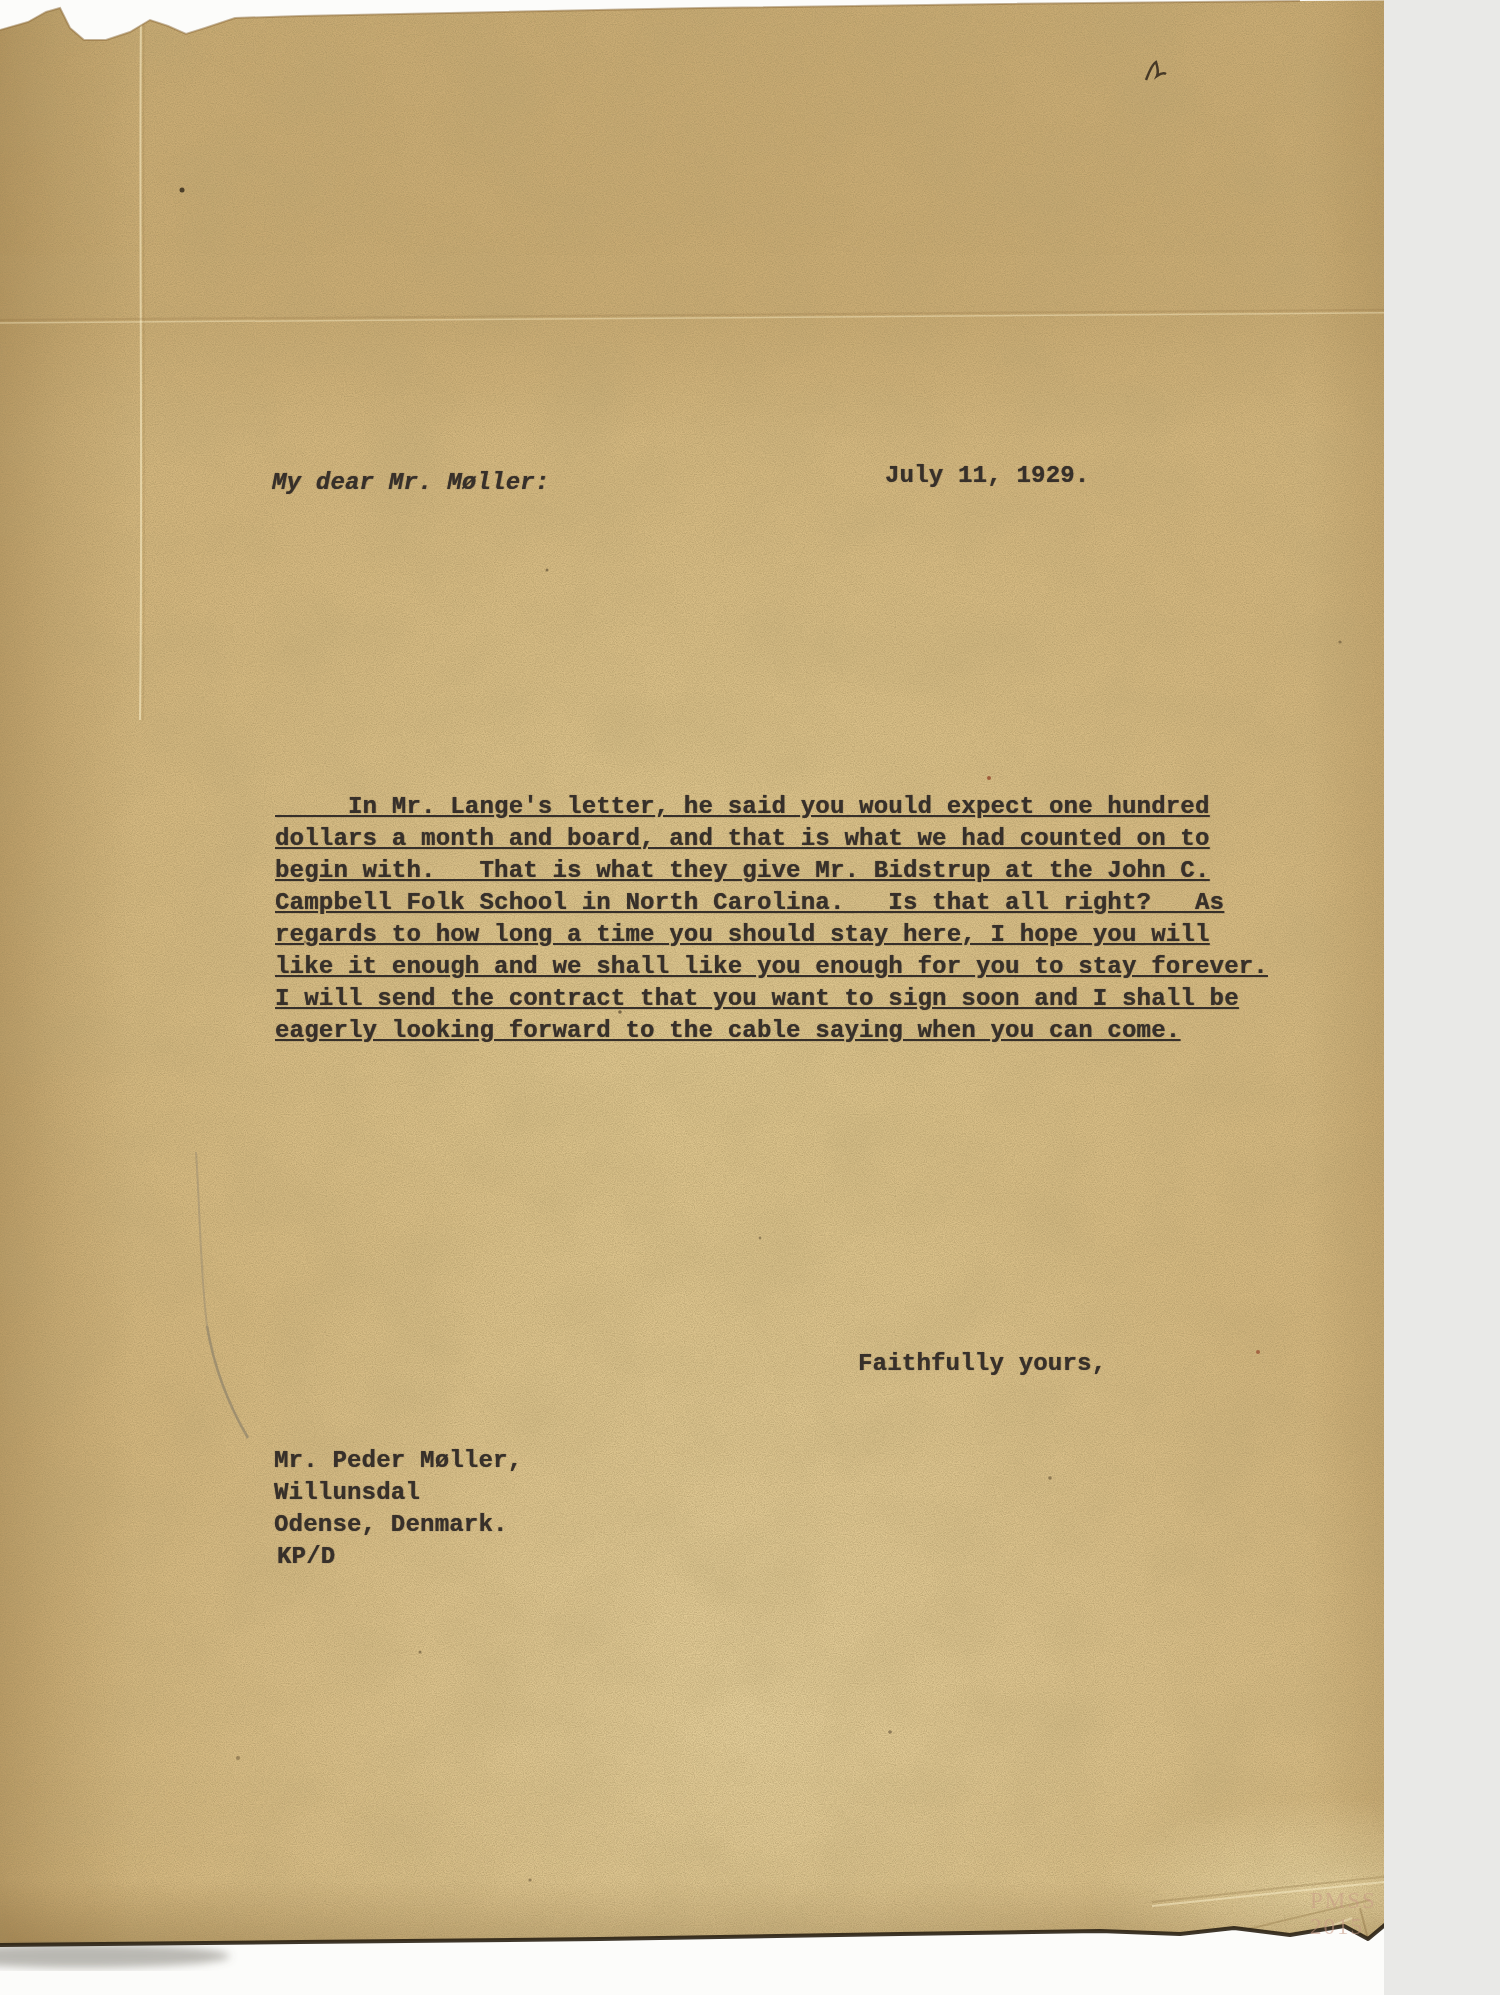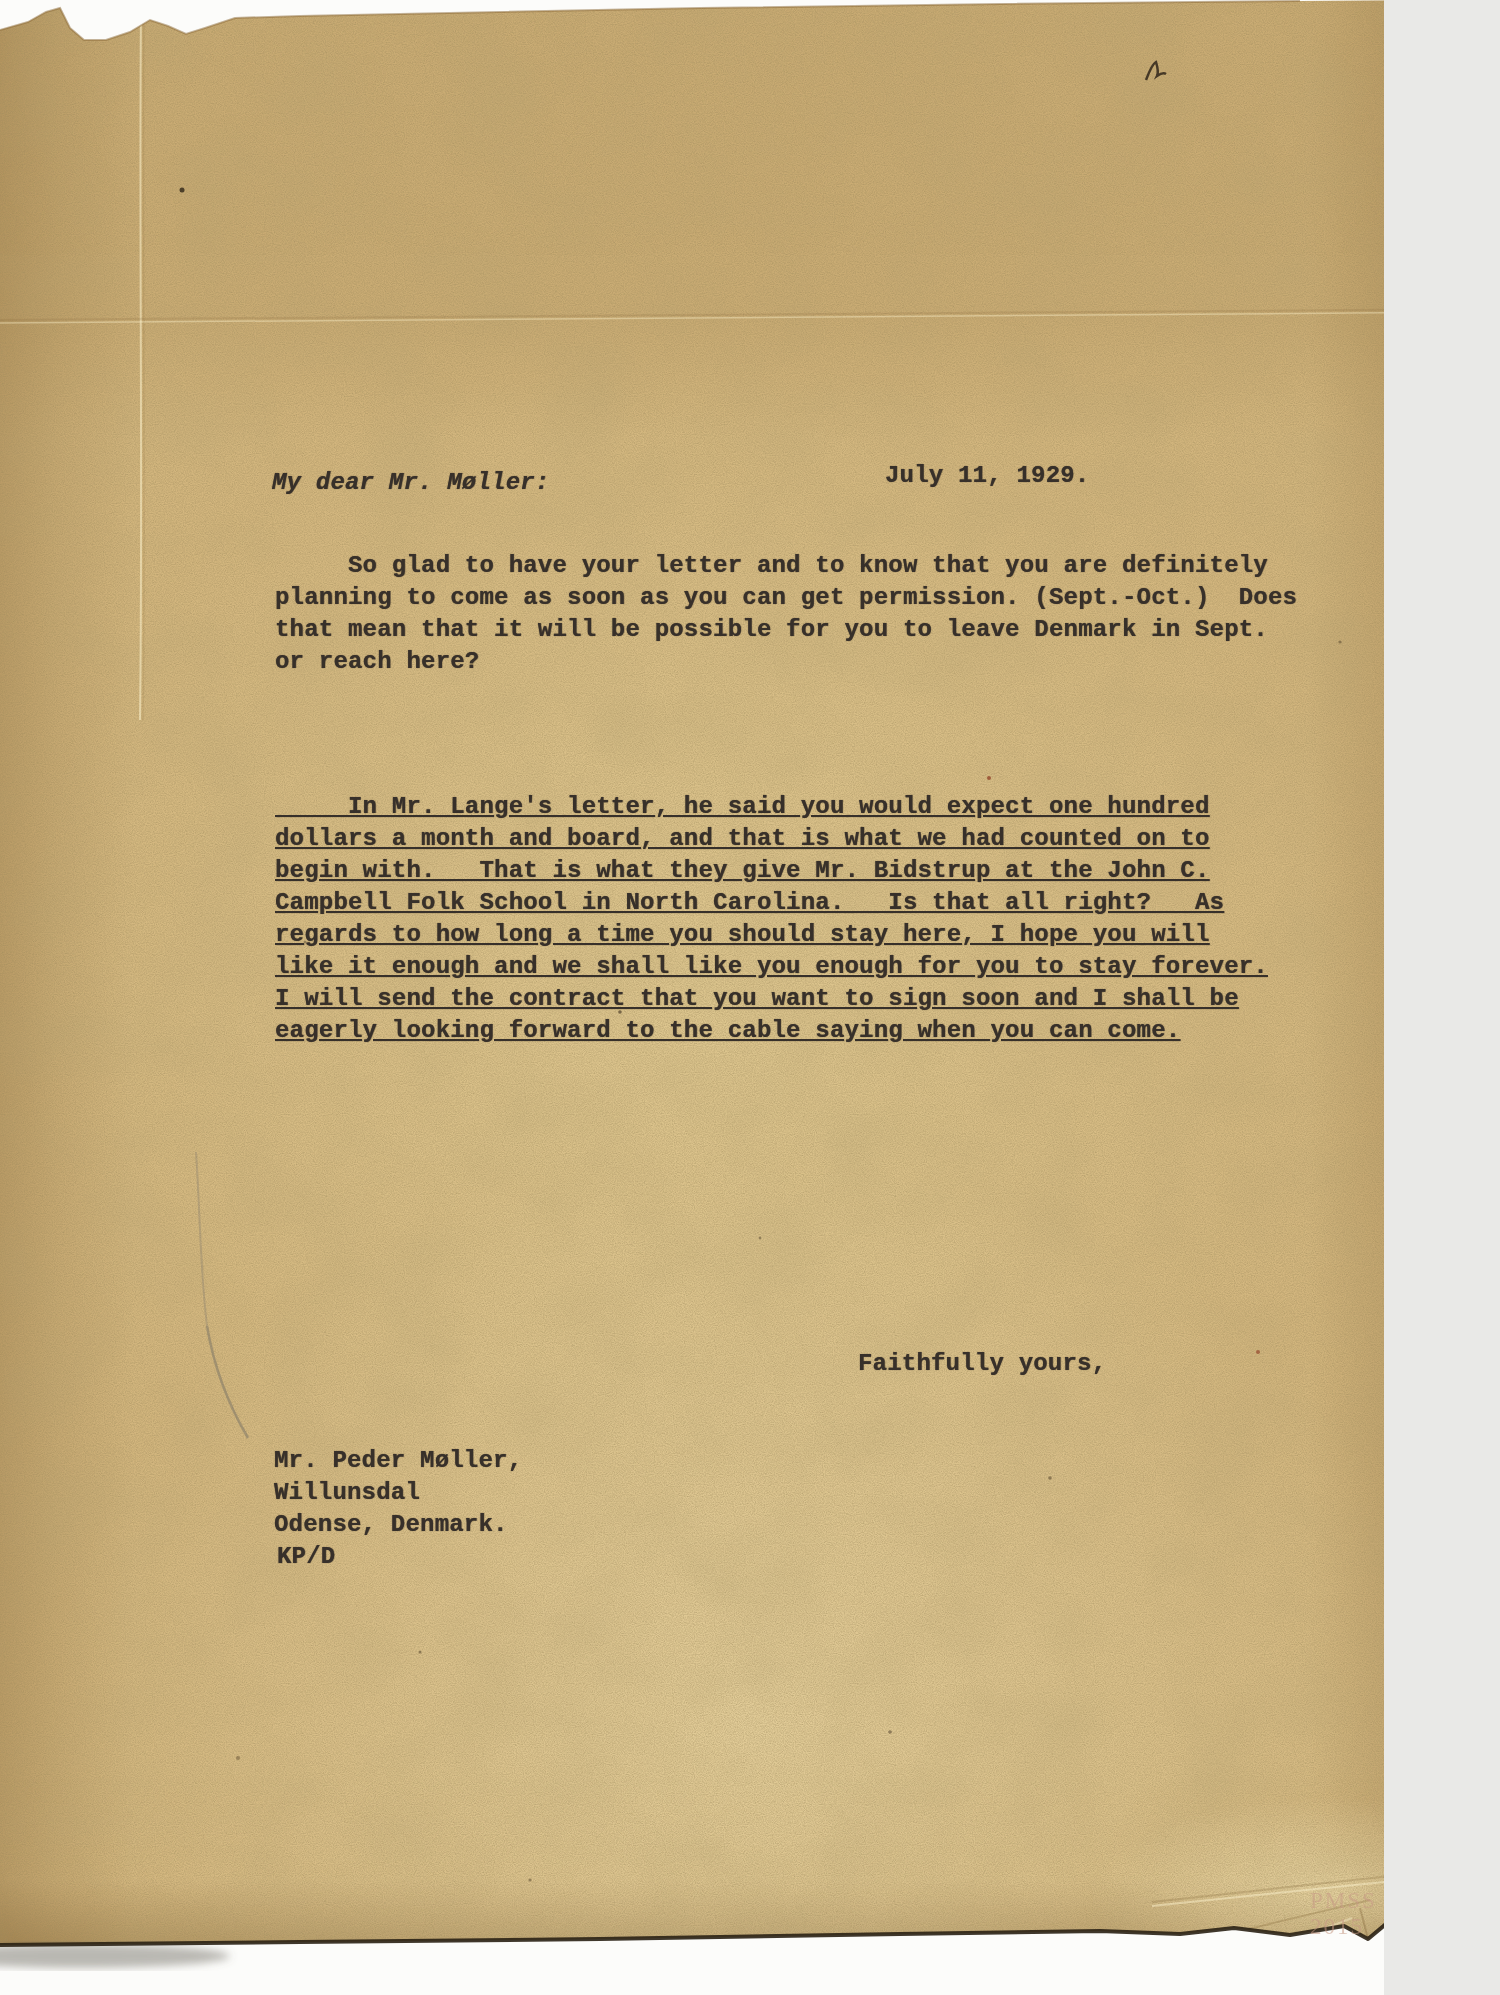--- a/index.html
+++ b/index.html
@@ -133,24 +133,20 @@
       </g>
     </g>
 
     <path d="M0 30 L28 22 L46 12 L60 8 L70 28 L84 40 L106 40 L130 32 L150 20 L168 26 L186 34 L205 28 L235 18 L300 16 L500 12 L700 8 L1000 4 L1300 1" stroke="rgba(140,105,55,.5)" stroke-width="2" fill="none"></path>
 
     <path d="M0 1945 L300 1942 L600 1939 L900 1934 L1100 1931 L1180 1934 L1234 1928 L1290 1935 L1344 1926 L1368 1939 L1386 1924 L1420 1931 L1462 1924 L1500 1927" stroke="#2a2114" stroke-width="4" fill="none" stroke-linejoin="round" opacity=".9"></path>
   </svg>
 
   <div class="typed date-line">July 11, 1929.</div>
   <div class="typed salutation">My dear Mr. Møller:</div>
-  <div class="typed para-1">     So glad to have your letter and to know that you are definitely
-planning to come as soon as you can get permission. (Sept.-Oct.)  Does
-that mean that it will be possible for you to leave Denmark in Sept.
-or reach here?</div>
   <div class="typed para-3">     In Mr. Lange's letter, he said you would expect one hundred
 dollars a month and board, and that is what we had counted on to
 begin with.   That is what they give Mr. Bidstrup at the John C.
 Campbell Folk School in North Carolina.   Is that all right?   As
 regards to how long a time you should stay here, I hope you will
 like it enough and we shall like you enough for you to stay forever.
 I will send the contract that you want to sign soon and I shall be
 eagerly looking forward to the cable saying when you can come.</div>
   <div class="typed closing">Faithfully yours,</div>
   <div class="typed address">Mr. Peder Møller,

